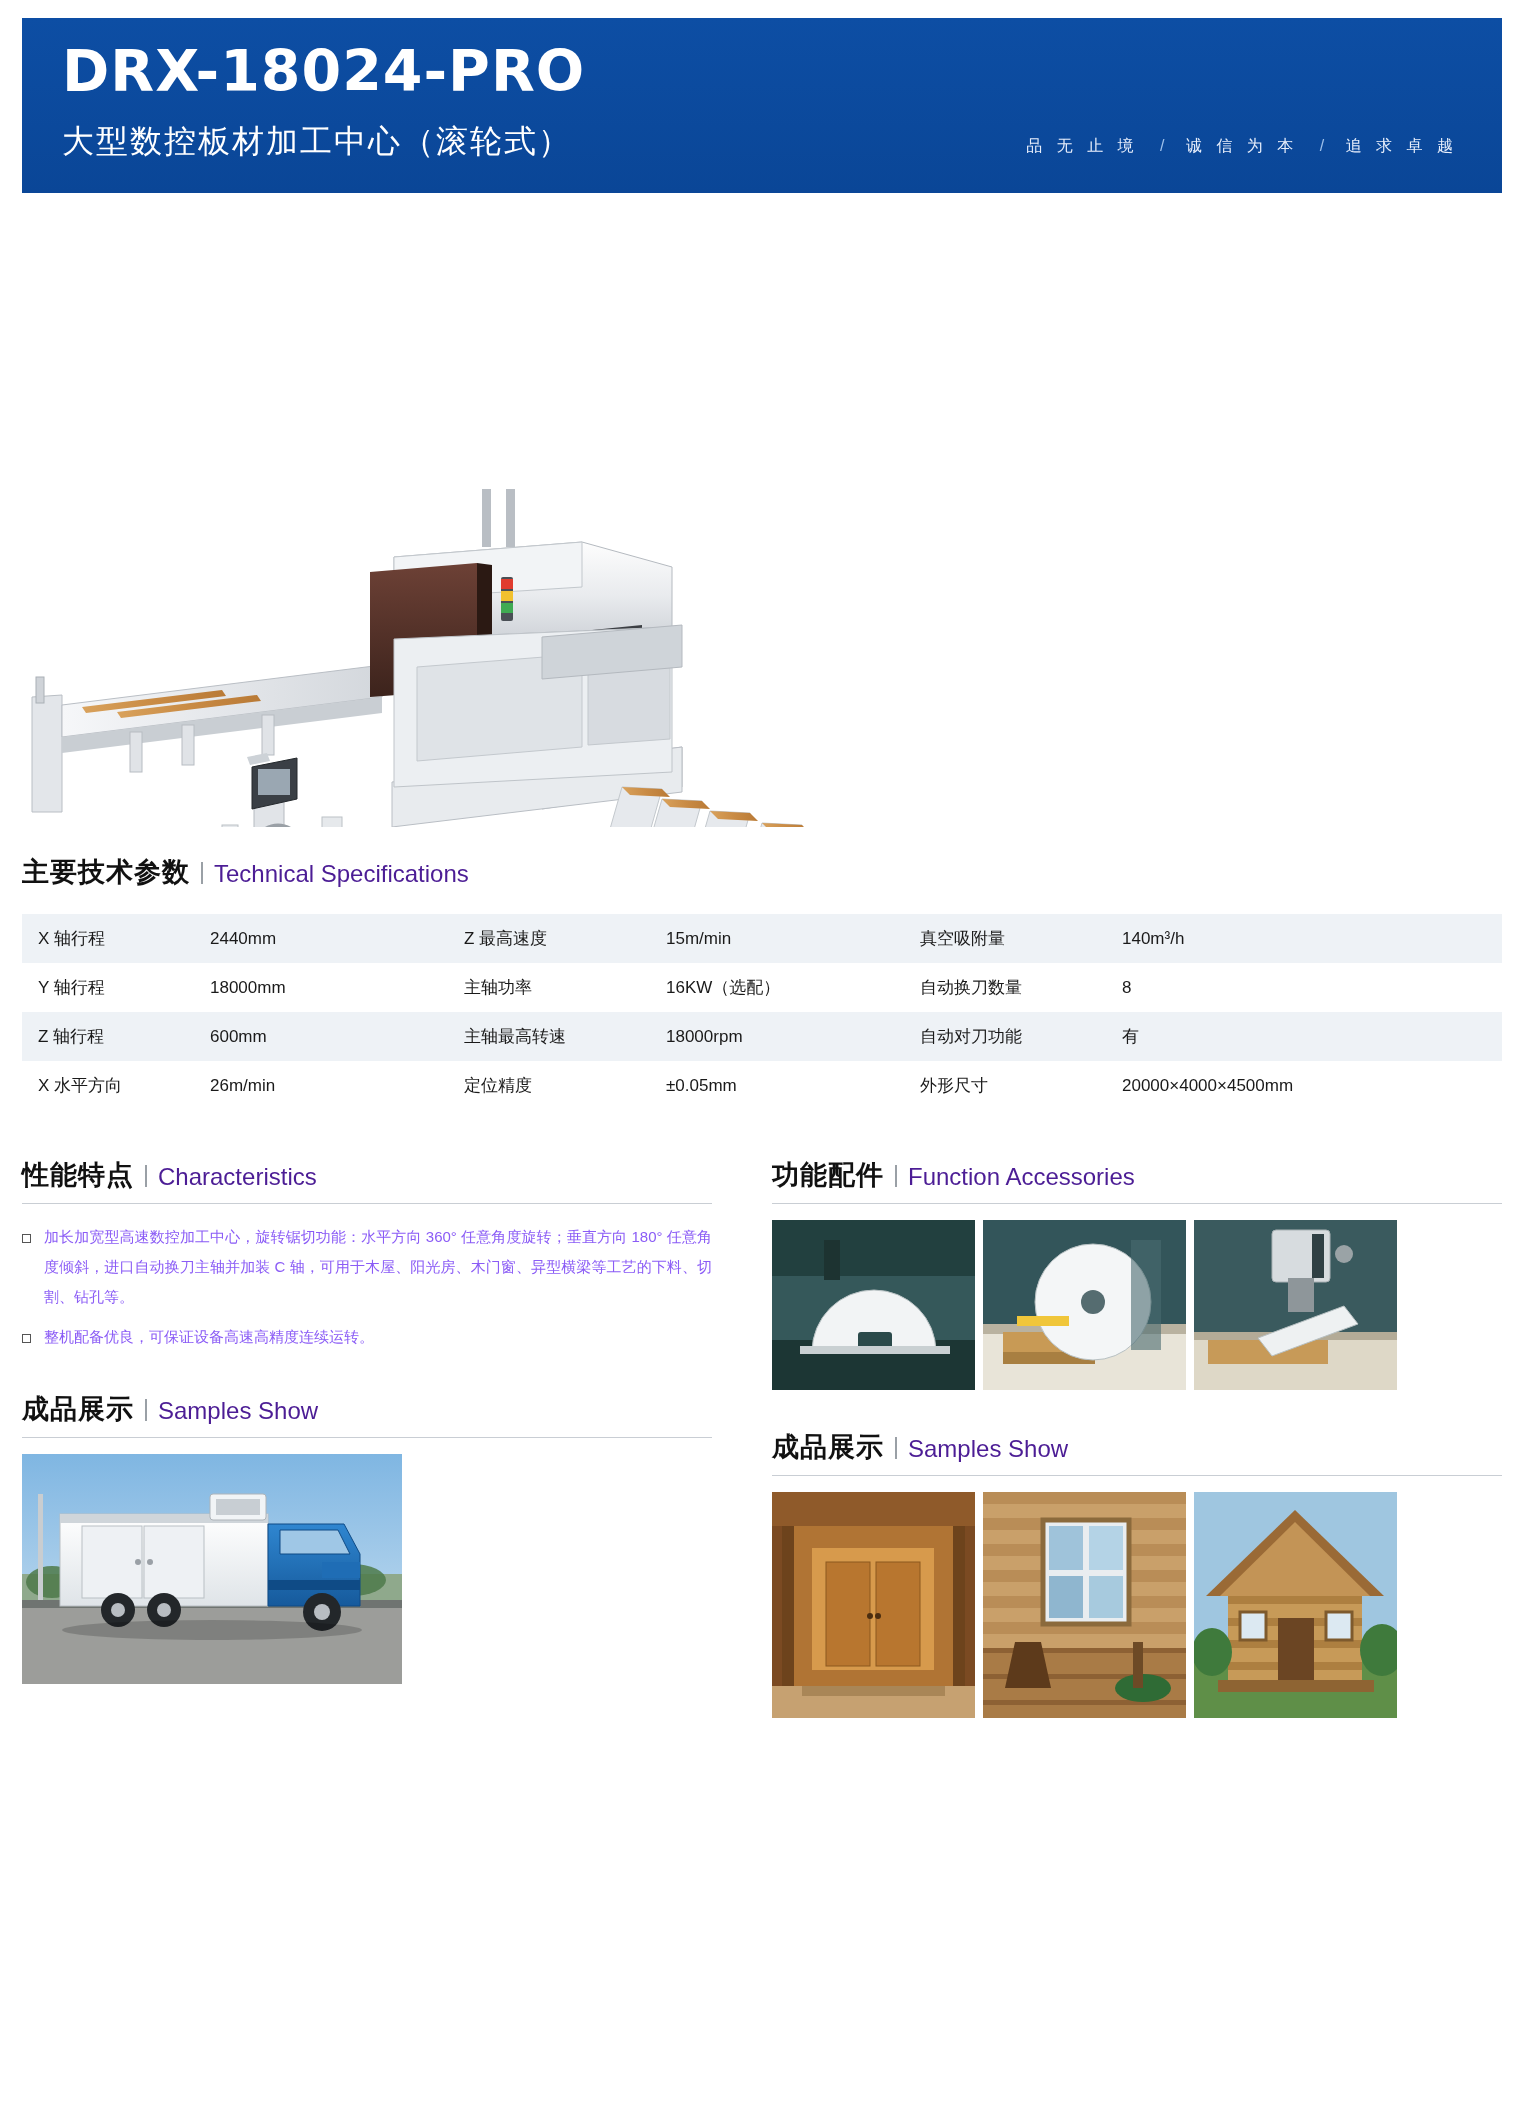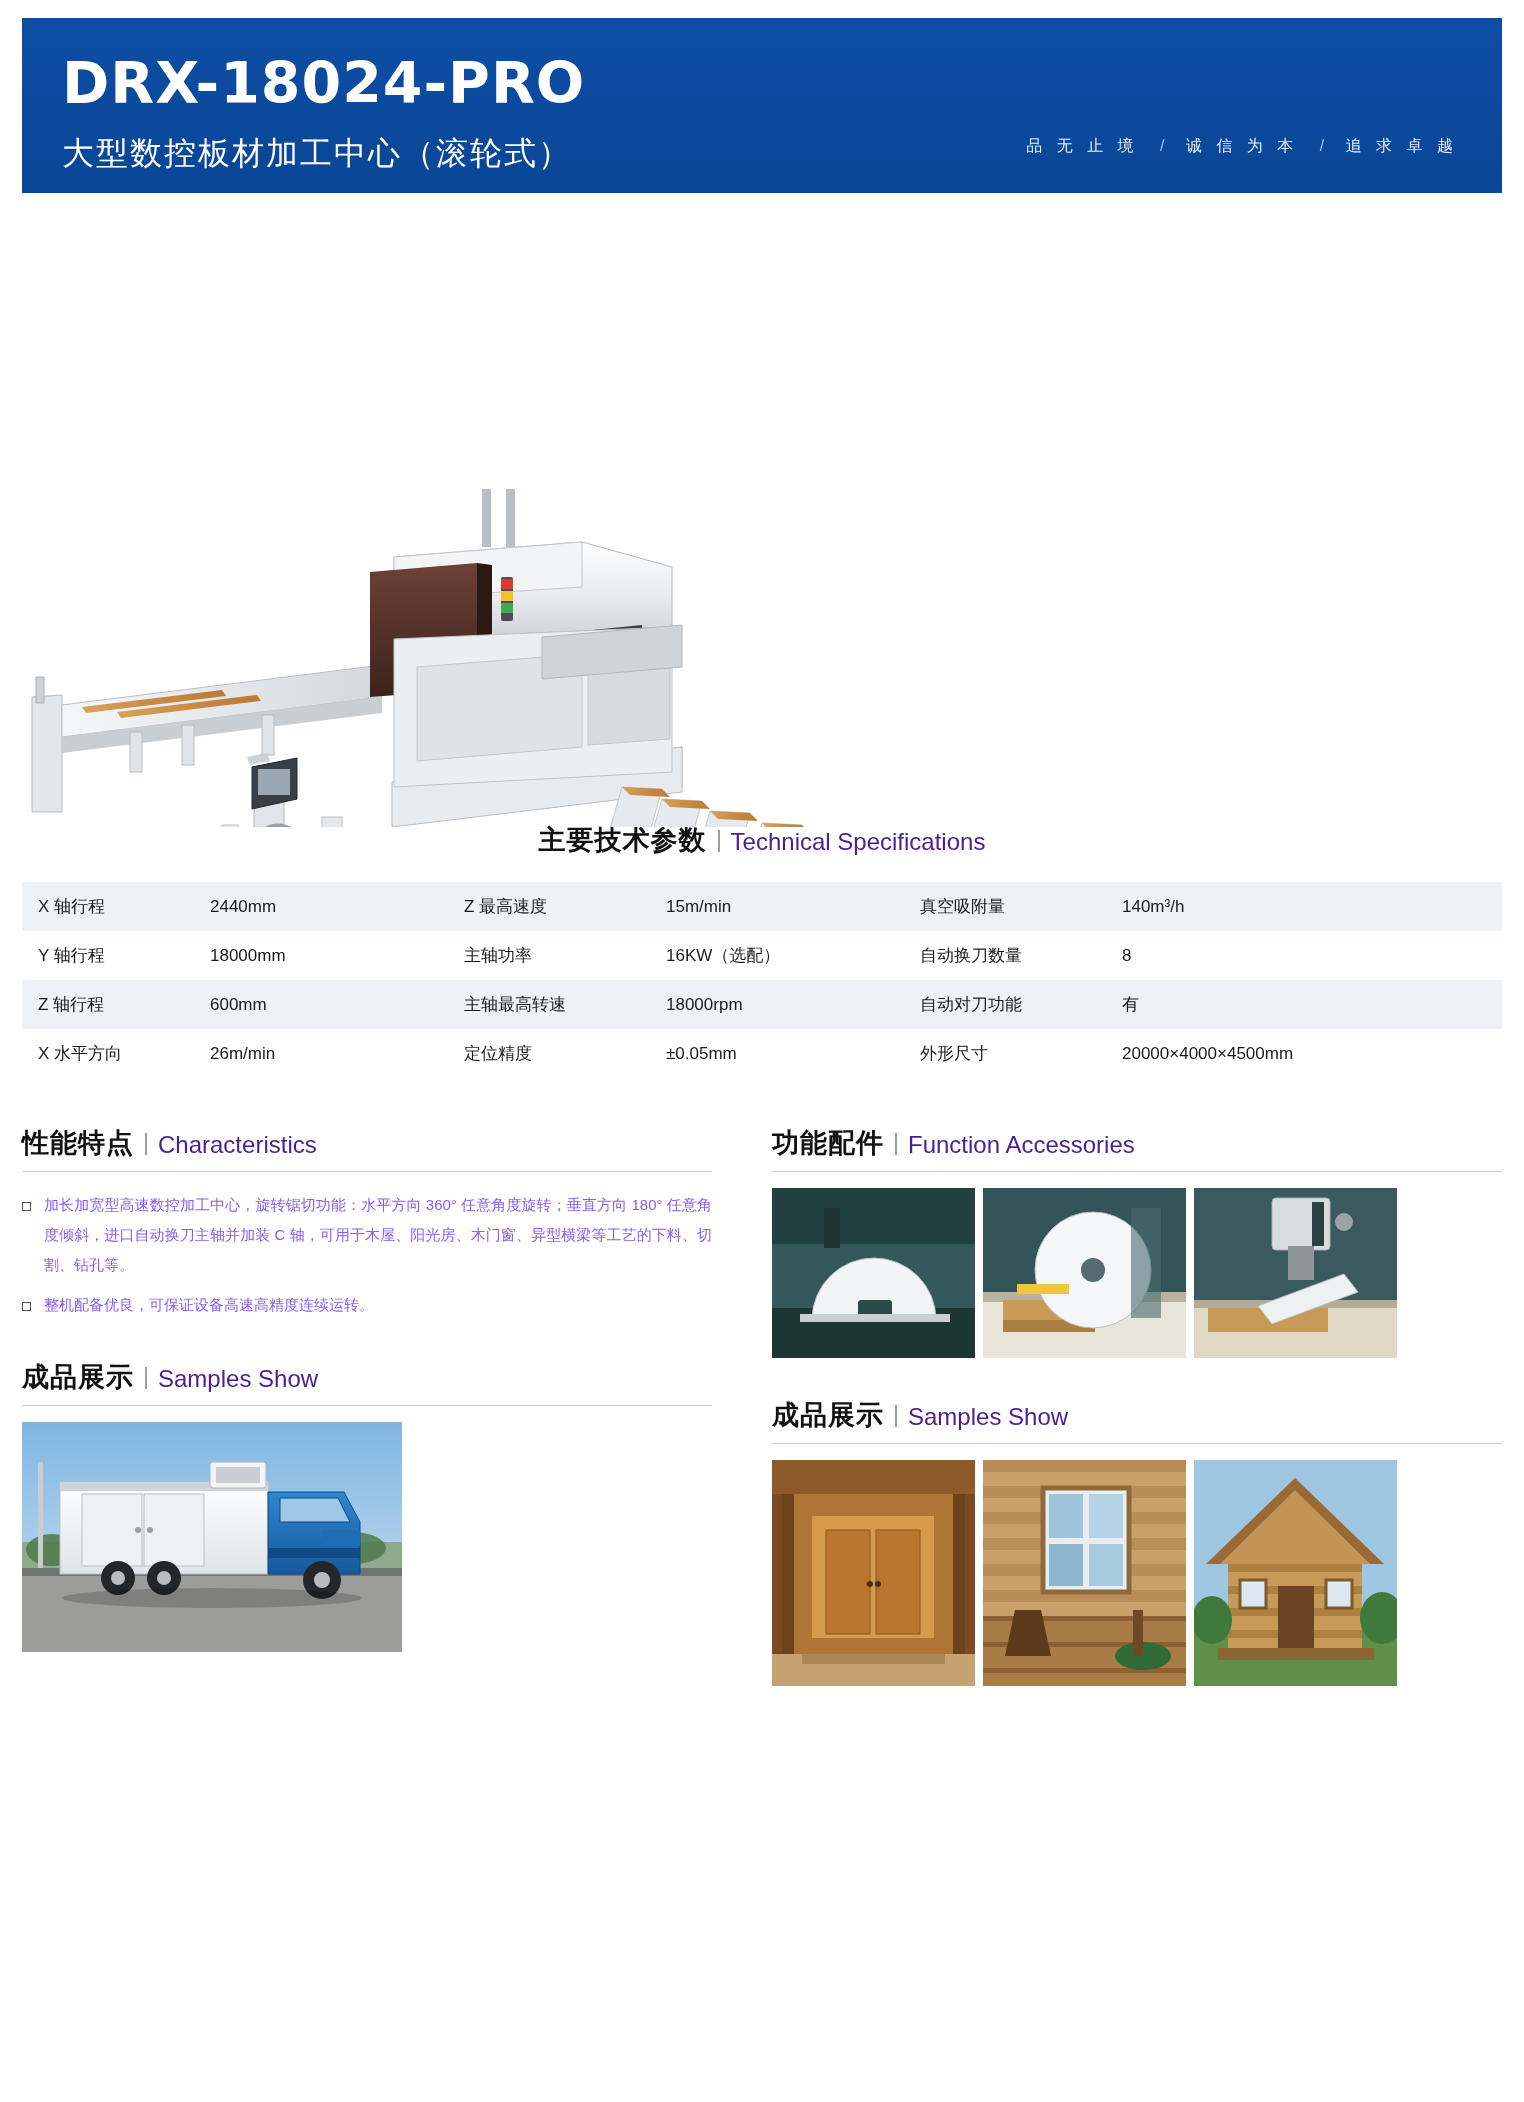--- a/index.html
+++ b/index.html
@@ -14,21 +14,21 @@
 
   
   .header{
     position:relative;
     margin:18px 22px 0 22px;
     height:175px;
     background:#0d4da2;
     background:linear-gradient(180deg,#0d4ea4 0%,#0a4697 100%);
     color:#fff;
     box-sizing:border-box;
-    padding:31px 40px 0 40px;
+    padding:19px 40px 0 40px;
   }
   .header .model{
     font-size:57px;
     font-weight:bold;
     letter-spacing:1px;
     line-height:1;
     margin:6px 0 0 0;
     font-family:"DejaVu Sans","Liberation Sans",sans-serif;
   }
   .header .subtitle{
@@ -82,21 +82,21 @@
   }
   .sec-head .en{
     font-size:24px;
     color:#4c1d95;
     line-height:1;
     font-weight:normal;
   }
 
   
   .specs-wrap{margin:0 22px;}
-  .spec-title{justify-content:center;}
+  .spec-title{margin-top:32px;}
   table.specs{
     width:100%;
     border-collapse:collapse;
     margin-top:28px;
     font-size:17px;
   }
   table.specs td{
     padding:13px 8px 13px 16px;
     border:none;
     vertical-align:middle;

